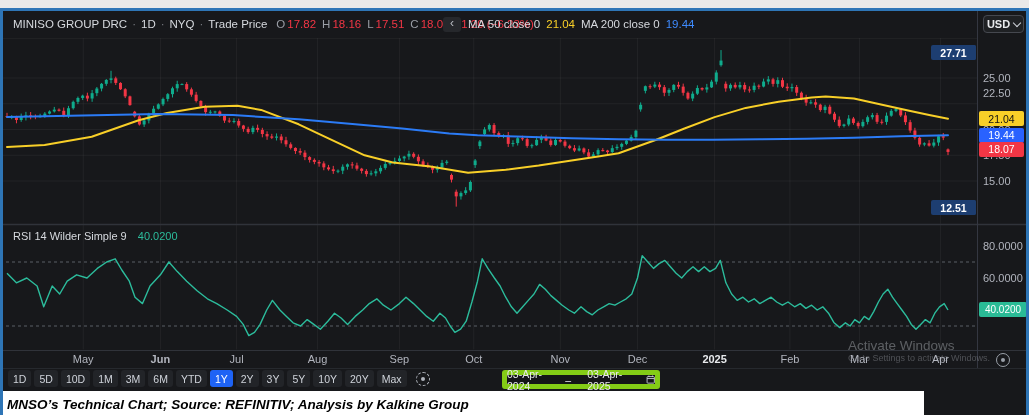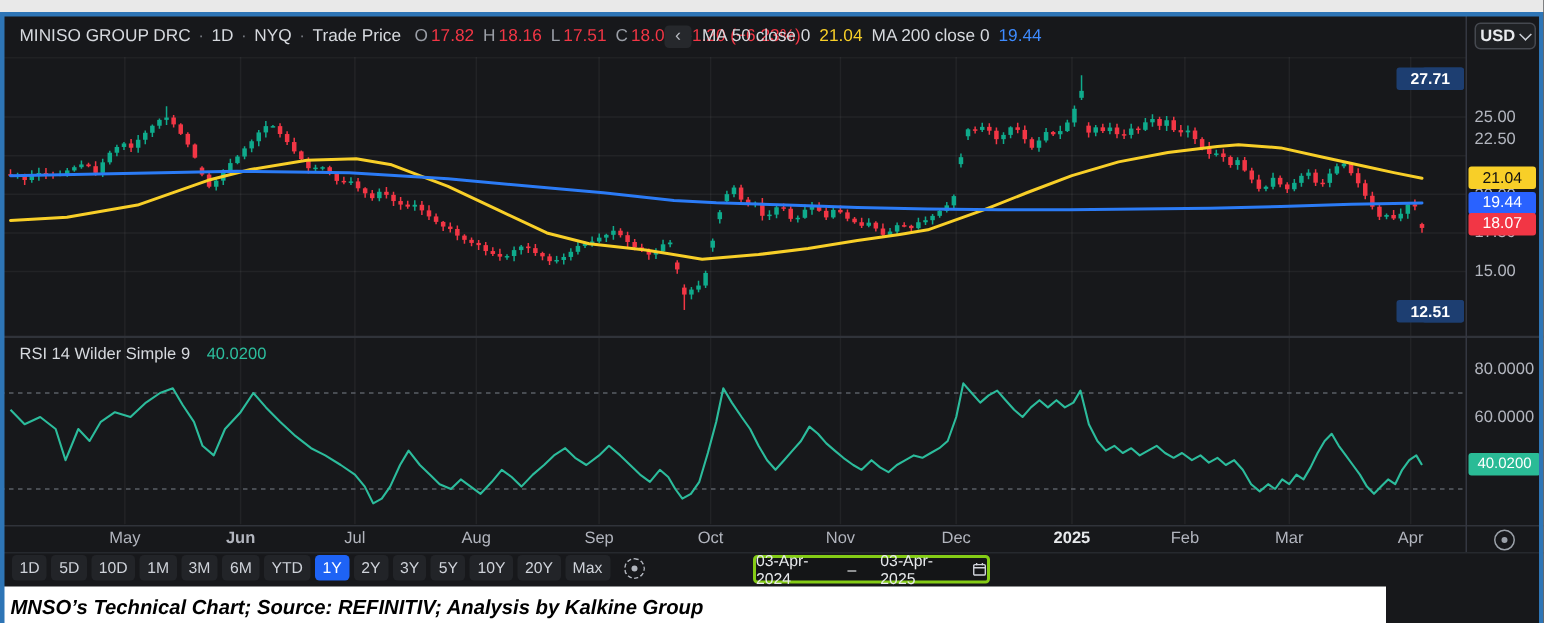--- a/index.html
+++ b/index.html
@@ -48,21 +48,21 @@
   .month-label { position:absolute; transform:translateX(-50%); font-size:11px; color:#b2b5be; white-space:nowrap; }
   .month-label.year { color:#e8eaed; font-weight:bold; }
 
   
   .toolbar { position:absolute; left:8px; top:362px; height:17px; display:flex; align-items:center; gap:3px; z-index:5; }
   .tf-btn { height:17px; padding:0 5px; display:flex; align-items:center; justify-content:center; background:#222428;
             border-radius:3px; color:#cfd3da; font-size:10.5px; cursor:pointer; }
   .tf-btn.sel { background:#1e63f5; color:#fff; }
   .gear-icon { width:14px; height:14px; border:1.5px dashed #b0b4bc; border-radius:50%; position:relative; margin-left:6px; cursor:pointer; }
   .gear-icon::after { content:""; position:absolute; inset:4px; background:#b0b4bc; border-radius:50%; }
-  .date-box { position:absolute; left:502px; top:362px; width:158px; height:19px; background:#141517; border:2px solid #84cc16;
+  .date-box { position:absolute; left:502px; top:362px; width:158px; height:19px; background:#141517; border:5px solid #84cc16;
               border-radius:3px; display:flex; align-items:center; justify-content:center; gap:16px; color:#e8eaed;
               font-size:10.5px; z-index:5; cursor:pointer; }
   .target-icon { position:absolute; left:996px; top:345px; width:14px; height:14px; border:1.5px solid #9aa0a8;
                  border-radius:50%; z-index:5; cursor:pointer; }
   .target-icon::after { content:""; position:absolute; inset:4px; background:#9aa0a8; border-radius:50%; }
 
   
   .watermark { position:absolute; left:848px; top:330px; z-index:4; pointer-events:none; }
   .wm1 { font-size:13.5px; color:rgba(205,210,216,0.38); }
   .wm2 { font-size:9px; color:rgba(190,195,202,0.33); }
@@ -583,20 +583,24 @@
     <span>–</span>
     <span>03-Apr-2025</span>
     <svg width="13" height="13" viewBox="0 0 13 13">
       <rect x="1.5" y="2.5" width="10" height="9" rx="1" fill="none" stroke="#d1d4dc" stroke-width="1.2"></rect>
       <line x1="1.5" y1="5.2" x2="11.5" y2="5.2" stroke="#d1d4dc" stroke-width="1.2"></line>
       <line x1="4" y1="1" x2="4" y2="3" stroke="#d1d4dc" stroke-width="1.2"></line>
       <line x1="9" y1="1" x2="9" y2="3" stroke="#d1d4dc" stroke-width="1.2"></line>
     </svg>
   </div>
 
+  <div class="watermark">
+    <div class="wm1">Activate Windows</div>
+    <div class="wm2">Go to Settings to activate Windows.</div>
+  </div>
 
   <div class="caption-strip">
     <div class="caption-text">MNSO’s Technical Chart; Source: REFINITIV; Analysis by Kalkine Group</div>
   </div>
 
   <div class="border-overlay"></div>
 <div class="axis-tick" style="top: 64px;">25.00</div>
     <div class="axis-tick" style="top: 79px;">22.50</div>
     <div class="axis-tick" style="top: 115.5px;">20.00</div>
     <div class="axis-tick" style="top: 141.25px;">17.50</div>

